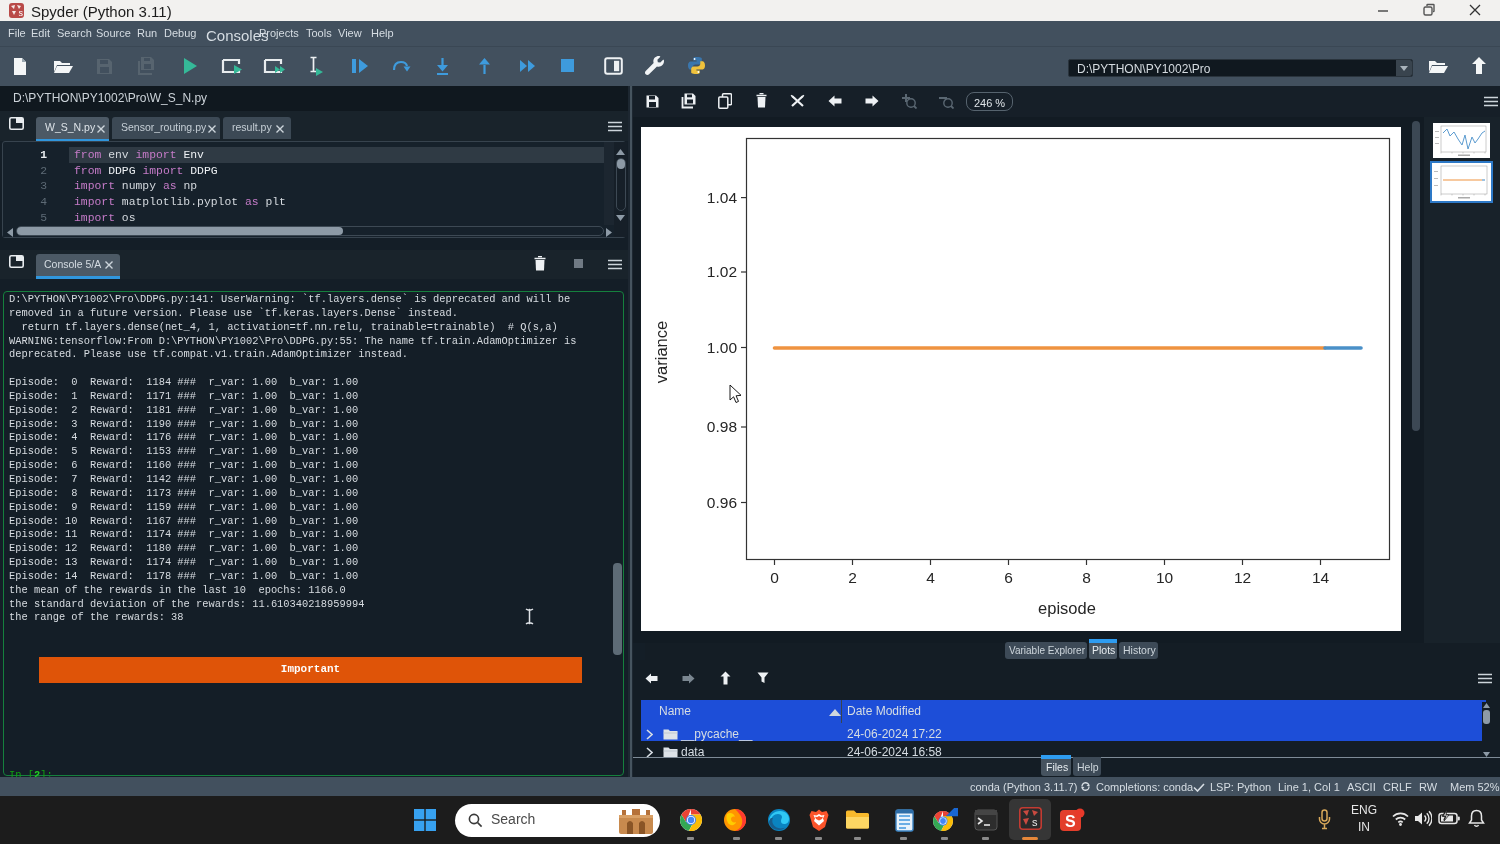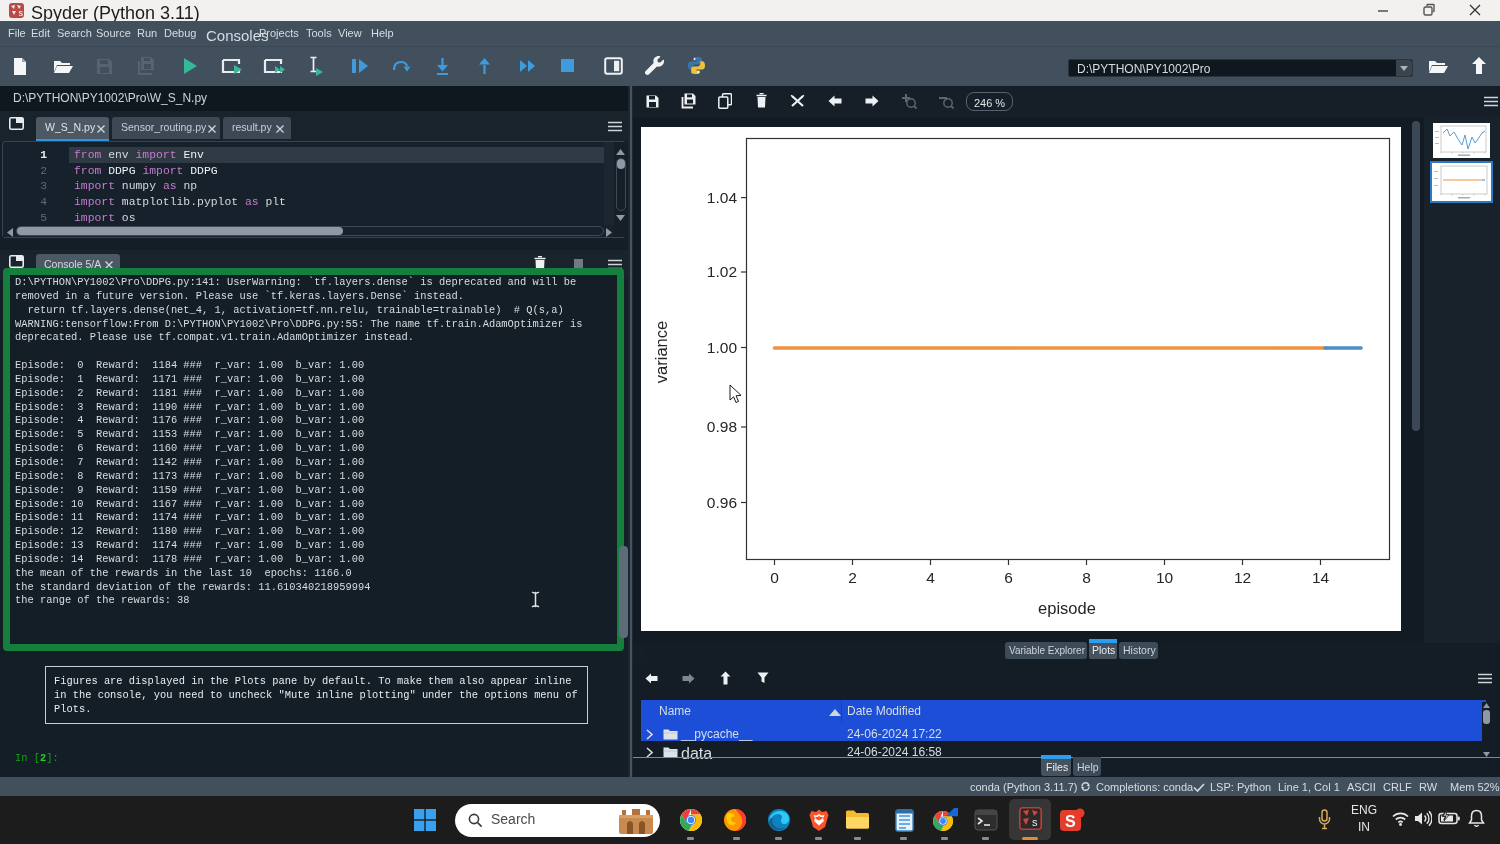--- a/index.html
+++ b/index.html
@@ -10,21 +10,21 @@
 </style>
 </head>
 <body>
 
 <div class="abs" style="left:0;top:0;width:1500px;height:21px;background:#f2f1ef;">
   <svg class="abs" style="left:9px;top:3px;" width="15" height="15" viewBox="0 0 15 15">
     <rect x="0" y="0" width="15" height="15" rx="3" fill="#b94a48"></rect>
     <path d="M2 3 L6 2 L5 6 Z M8 2 L12 3 L10 6 Z M3 8 L7 8 L5 12 Z" fill="#f5e9e8"></path>
     <text x="9.5" y="12.5" font-size="9" fill="#fff" font-family="Liberation Sans">s</text>
   </svg>
-  <span class="abs" style="left:31px;top:3px;font-size:18px;color:#1c1c1c;">Spyder (Python 3.11)</span>
+  <span class="abs" style="left:31px;top:3px;font-size:15px;color:#1c1c1c;">Spyder (Python 3.11)</span>
   <svg class="abs" style="left:1376px;top:6px;" width="14" height="10" viewBox="0 0 14 10">
       <line x1="2" y1="5" x2="12" y2="5" stroke="#444" stroke-width="1.4"></line>
     </svg>
   <svg class="abs" style="left:1421px;top:2px;" width="16" height="16" viewBox="0 0 16 16">
     <rect x="3" y="5" width="8" height="8" rx="1.5" fill="none" stroke="#555" stroke-width="1.4"></rect>
     <path d="M6 4 L6 3 Q6 2.5 6.6 2.5 L12.4 2.5 Q13 2.5 13 3.1 L13 9 Q13 9.6 12.4 9.6 L12 9.6" fill="none" stroke="#555" stroke-width="1.4"></path>
   </svg>
   <svg class="abs" style="left:1468px;top:3px;" width="14" height="14" viewBox="0 0 14 14">
       <path d="M2 2 L12 12 M12 2 L2 12" stroke="#333" stroke-width="1.3"></path>
     </svg>
@@ -242,21 +242,21 @@
     <path d="M1.5 4 L10.5 4 L10 14.5 L2 14.5 Z" fill="#eef1f4"></path>
   </svg>
 
   <div class="abs" style="left:574px;top:9px;width:9px;height:9px;background:#707a84;"></div>
 
   <svg class="abs" style="left:608px;top:9px" width="14" height="11" viewBox="0 0 14 11">
     <path d="M0 1.5 H14 M0 5.5 H14 M0 9.5 H14" stroke="#cdd5db" stroke-width="1.6"></path>
   </svg>
 </div>
 
-<div class="abs" style="left:3px;top:268px;width:621px;height:383px;background:#141e27;border:7px solid #15803d;border-radius:4px;" id="console">
+<div class="abs" style="left:3px;top:291px;width:621px;height:485px;background:#141e27;border:1px solid #15803d;border-radius:4px;" id="console">
   <pre class="mono abs" style="left:5px;top:1px;font-size:10.4px;line-height:13.85px;color:#d7dce1;">D:\PYTHON\PY1002\Pro\DDPG.py:141: UserWarning: `tf.layers.dense` is deprecated and will be
 removed in a future version. Please use `tf.keras.layers.Dense` instead.
   return tf.layers.dense(net_4, 1, activation=tf.nn.relu, trainable=trainable)  # Q(s,a)
 WARNING:tensorflow:From D:\PYTHON\PY1002\Pro\DDPG.py:55: The name tf.train.AdamOptimizer is
 deprecated. Please use tf.compat.v1.train.AdamOptimizer instead.
 
 Episode:  0  Reward:  1184 ###  r_var: 1.00  b_var: 1.00
 Episode:  1  Reward:  1171 ###  r_var: 1.00  b_var: 1.00
 Episode:  2  Reward:  1181 ###  r_var: 1.00  b_var: 1.00
 Episode:  3  Reward:  1190 ###  r_var: 1.00  b_var: 1.00
@@ -268,24 +268,22 @@
 Episode:  9  Reward:  1159 ###  r_var: 1.00  b_var: 1.00
 Episode: 10  Reward:  1167 ###  r_var: 1.00  b_var: 1.00
 Episode: 11  Reward:  1174 ###  r_var: 1.00  b_var: 1.00
 Episode: 12  Reward:  1180 ###  r_var: 1.00  b_var: 1.00
 Episode: 13  Reward:  1174 ###  r_var: 1.00  b_var: 1.00
 Episode: 14  Reward:  1178 ###  r_var: 1.00  b_var: 1.00
 the mean of the rewards in the last 10  epochs: 1166.0
 the standard deviation of the rewards: 11.610340218959994
 the range of the rewards: 38</pre>
 
-  <div class="abs" style="left:35px;top:391px;width:543px;height:58px;border:1px solid #c9ced2;">
-    <pre class="mono" style="font-size:10.4px;line-height:14px;color:#e8ebee;padding:7px 0 0 8px;">Figures are displayed in the Plots pane by default. To make them also appear inline
-in the console, you need to uncheck "Mute inline plotting" under the options menu of
-Plots.</pre>
+  <div class="abs" style="left:35px;top:365px;width:543px;height:26px;background:#df5408;">
+    <div class="mono" style="text-align:center;font-size:11px;font-weight:bold;color:#fdfdfd;padding-top:6px;">Important</div>
   </div>
 
   <div class="mono abs" style="left:5px;top:477px;font-size:10.4px;"><span style="color:#12a112;">In [</span><span style="color:#21d021;font-weight:bold;">2</span><span style="color:#12a112;">]:</span></div>
 
   <div class="abs" style="left:609px;top:271px;width:9px;height:92px;background:#5d6b76;border-radius:4px;"></div>
 
   <svg class="abs" style="left:520px;top:316px" width="11" height="17" viewBox="0 0 11 17">
     <path d="M2 1 Q4 2.5 5.5 1.5 Q7 2.5 9 1 M5.5 1.5 L5.5 15.5 M2 16 Q4 14.5 5.5 15.5 Q7 14.5 9 16" fill="none" stroke="#dfe3e7" stroke-width="1.5"></path>
   </svg>
 </div>
@@ -498,21 +496,21 @@
     </svg>
     <span class="abs" style="left:40px;top:3px;font-size:12px;color:#d6dde3;">__pycache__</span>
     <span class="abs" style="left:206px;top:3px;font-size:12px;color:#d6dde3;">24-06-2024 17:22</span>
     <svg class="abs" style="left:5px;top:23px" width="7" height="11" viewBox="0 0 7 11">
         <path d="M1 1 L6 5.5 L1 10" fill="none" stroke="#d6dde3" stroke-width="1.6"></path>
       </svg>
     <svg class="abs" style="left:22px;top:22px" width="15" height="12" viewBox="0 0 15 12">
       <path d="M0.5 1.5 L5.5 1.5 L7 3 L14.5 3 L14.5 11.5 L0.5 11.5 Z" fill="#dde3e8"></path>
       <path d="M0.5 5 L14.5 5" stroke="#b9c2ca" stroke-width="0.8"></path>
     </svg>
-    <span class="abs" style="left:40px;top:21px;font-size:16px;color:#d6dde3;">data</span>
+    <span class="abs" style="left:40px;top:21px;font-size:12px;color:#d6dde3;">data</span>
     <span class="abs" style="left:206px;top:21px;font-size:12px;color:#d6dde3;">24-06-2024 16:58</span>
   </div>
 
   <div class="abs" style="left:849px;top:42px;width:9px;height:56px;background:#141d25;">
     <svg class="abs" style="left:1px;top:1px" width="7" height="5" viewBox="0 0 7 5">
         <path d="M3.5 0 L7 5 L0 5 Z" fill="#8d9aa6"></path>
       </svg>
     <div class="abs" style="left:0.5px;top:8px;width:7px;height:14px;background:#8d9aa6;border-radius:3px;"></div>
     <svg class="abs" style="left:1px;top:50px" width="7" height="5" viewBox="0 0 7 5">
         <path d="M3.5 5 L7 0 L0 0 Z" fill="#8d9aa6"></path>

